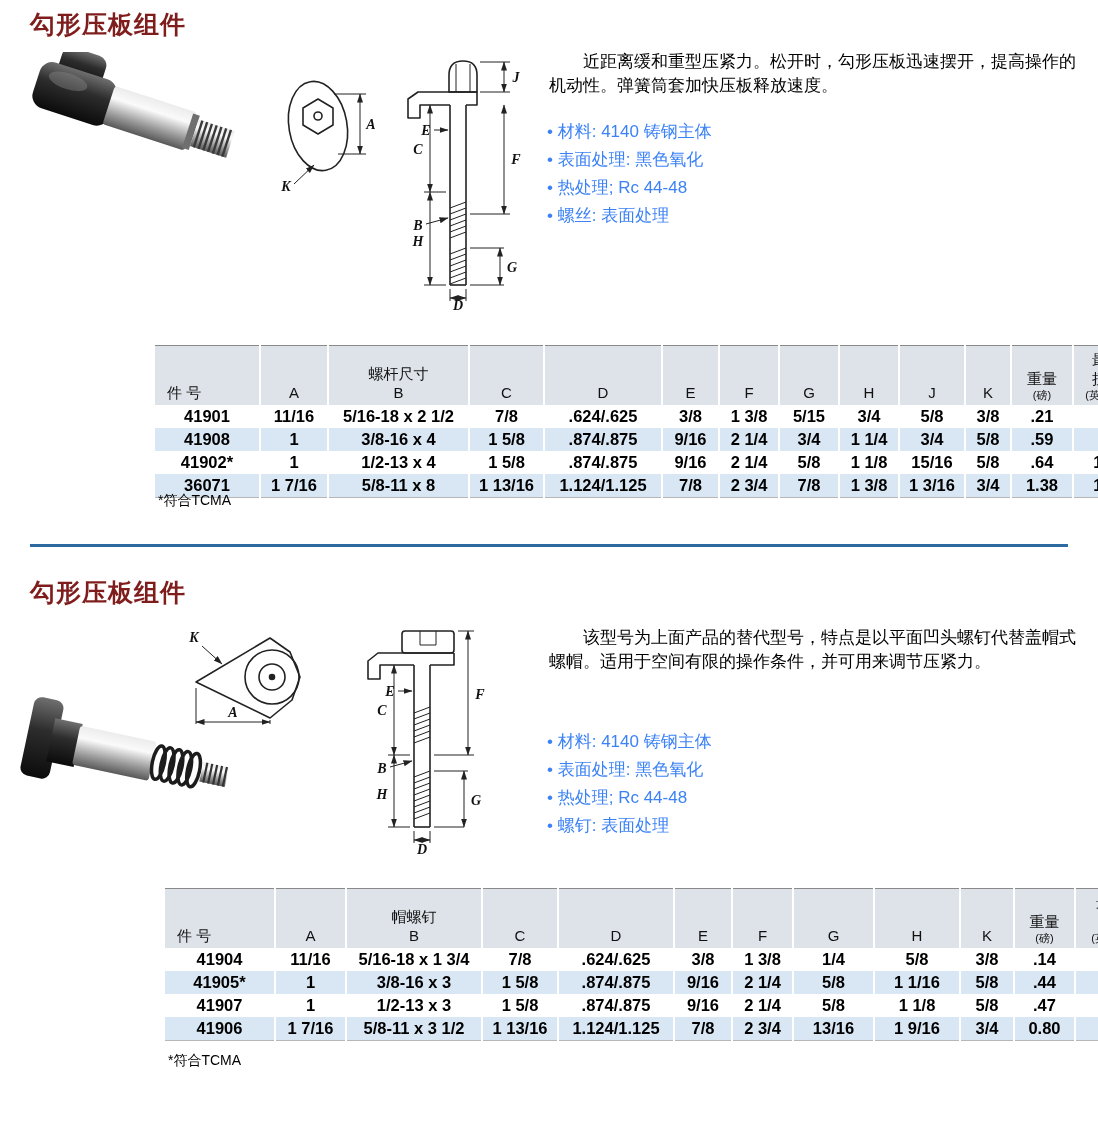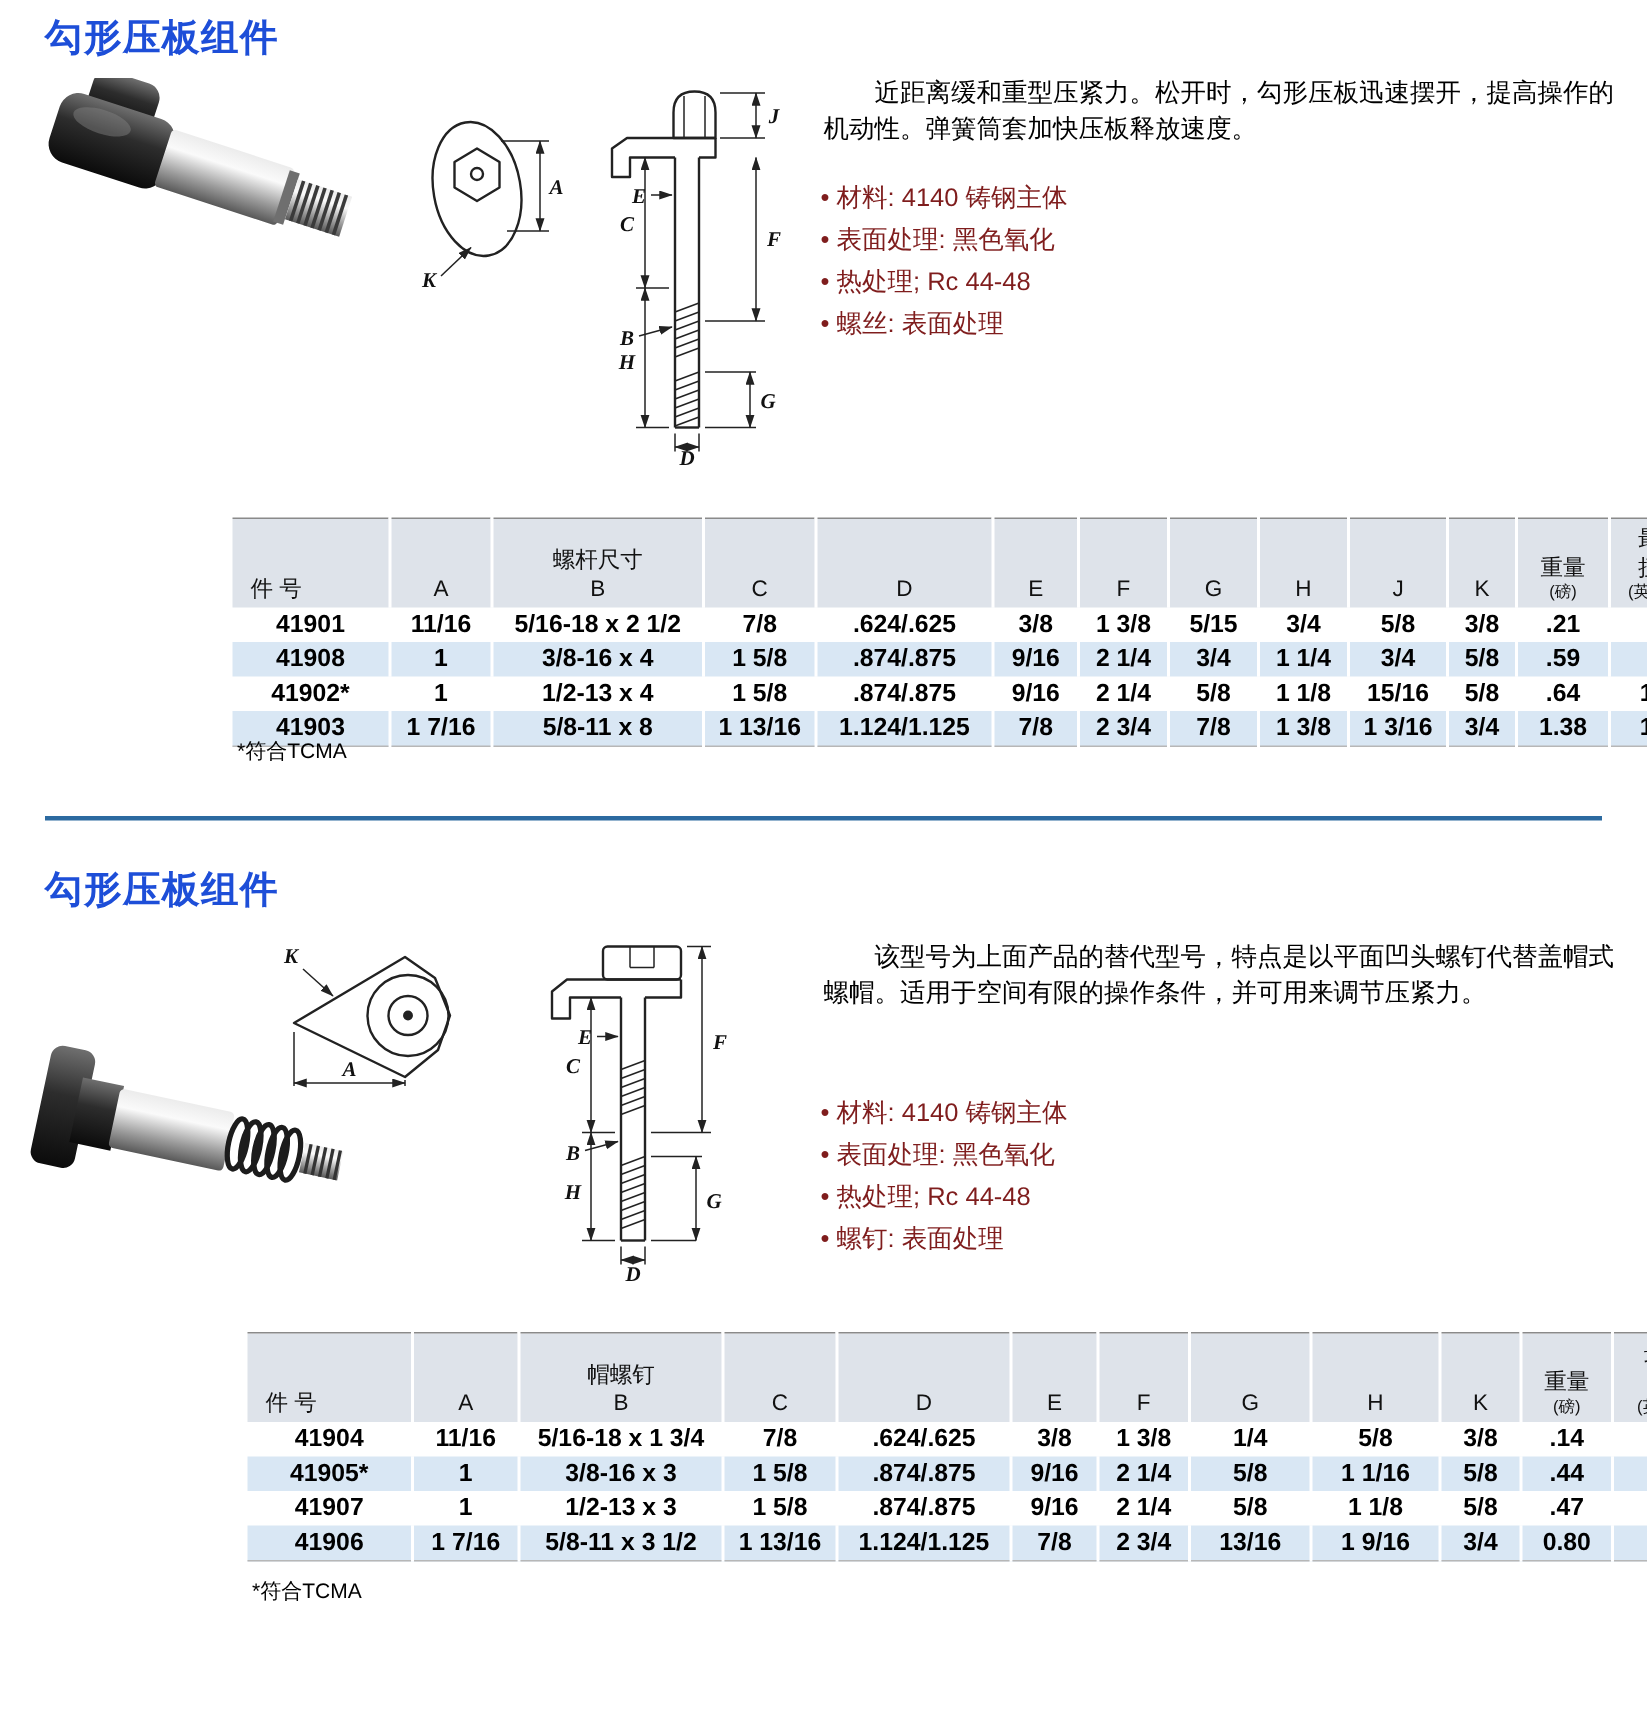--- a/index.html
+++ b/index.html
@@ -1,20 +1,20 @@
 <!DOCTYPE html>
 <html><head>
 <meta charset="utf-8">
 <style>
   html,body{margin:0;padding:0;background:#fff;}
   body{width:1098px;height:1144px;position:relative;font-family:"Liberation Sans","DejaVu Sans",sans-serif;color:#111;}
   .abs{position:absolute;}
-  .title{font-size:25px;font-weight:bold;letter-spacing:1px;color:#1d4ed8;}
+  .title{font-size:25px;font-weight:bold;letter-spacing:1px;color:#7f1d1d;}
   .desc{font-size:17px;line-height:24px;text-indent:2em;margin:4px;color:#000;}
-  ul.bullets{list-style:none;margin:0;padding:0;font-size:17px;line-height:28px;color:#7f1d1d;}
+  ul.bullets{list-style:none;margin:0;padding:0;font-size:17px;line-height:28px;color:#3b82f6;}
   ul.bullets li::before{content:"•  ";}
   
   table.spec{border-collapse:collapse;table-layout:fixed;border-top:1px solid #8a8a8a;border-bottom:1px solid #b7b7b7;font-family:"Liberation Sans",sans-serif;}
   table.spec th{background:#dee3ea;font-weight:normal;vertical-align:bottom;text-align:center;padding:5px 2px 3px 2px;font-size:15px;line-height:1.25;margin-left:44px;}
   table.spec th div{white-space:nowrap;}
   table.spec th div.hsmall{font-size:11px;}
   table.spec td{text-align:center;padding:2px 2px;font-size:16.5px;font-weight:bold;color:#000;white-space:nowrap;}
   table.spec th + th, table.spec td + td{border-left:2px solid #fff;}
   table.spec th:first-child{text-align:left;padding-left:12px;}
   table.spec tbody tr:nth-child(even){background:#d9e7f4;}
@@ -264,21 +264,21 @@
           <td>9/16</td>
           <td>2 1/4</td>
           <td>5/8</td>
           <td>1 1/8</td>
           <td>15/16</td>
           <td>5/8</td>
           <td>.64</td>
           <td>100</td>
         </tr>
         <tr>
-          <td>41903</td>
+          <td>36071</td>
           <td>1 7/16</td>
           <td>5/8-11 x 8</td>
           <td>1 13/16</td>
           <td>1.124/1.125</td>
           <td>7/8</td>
           <td>2 3/4</td>
           <td>7/8</td>
           <td>1 3/8</td>
           <td>1 3/16</td>
           <td>3/4</td>

